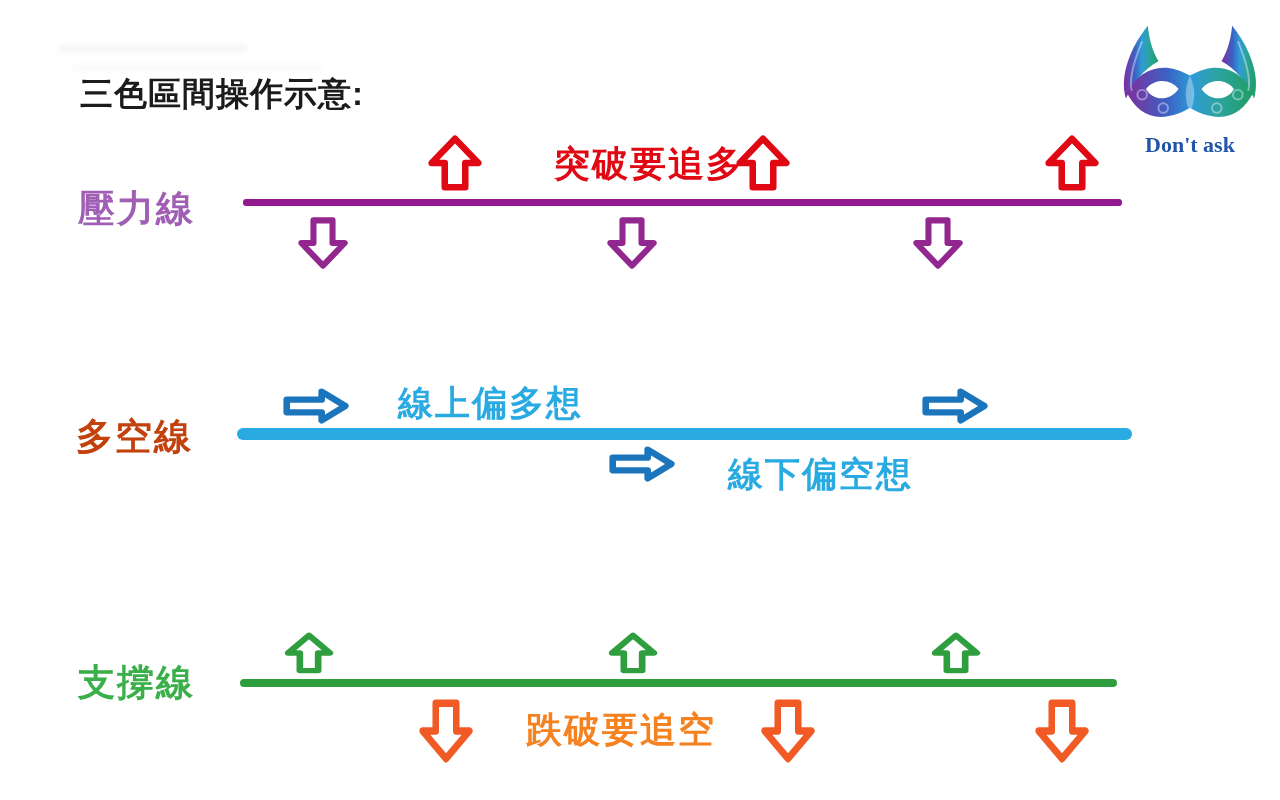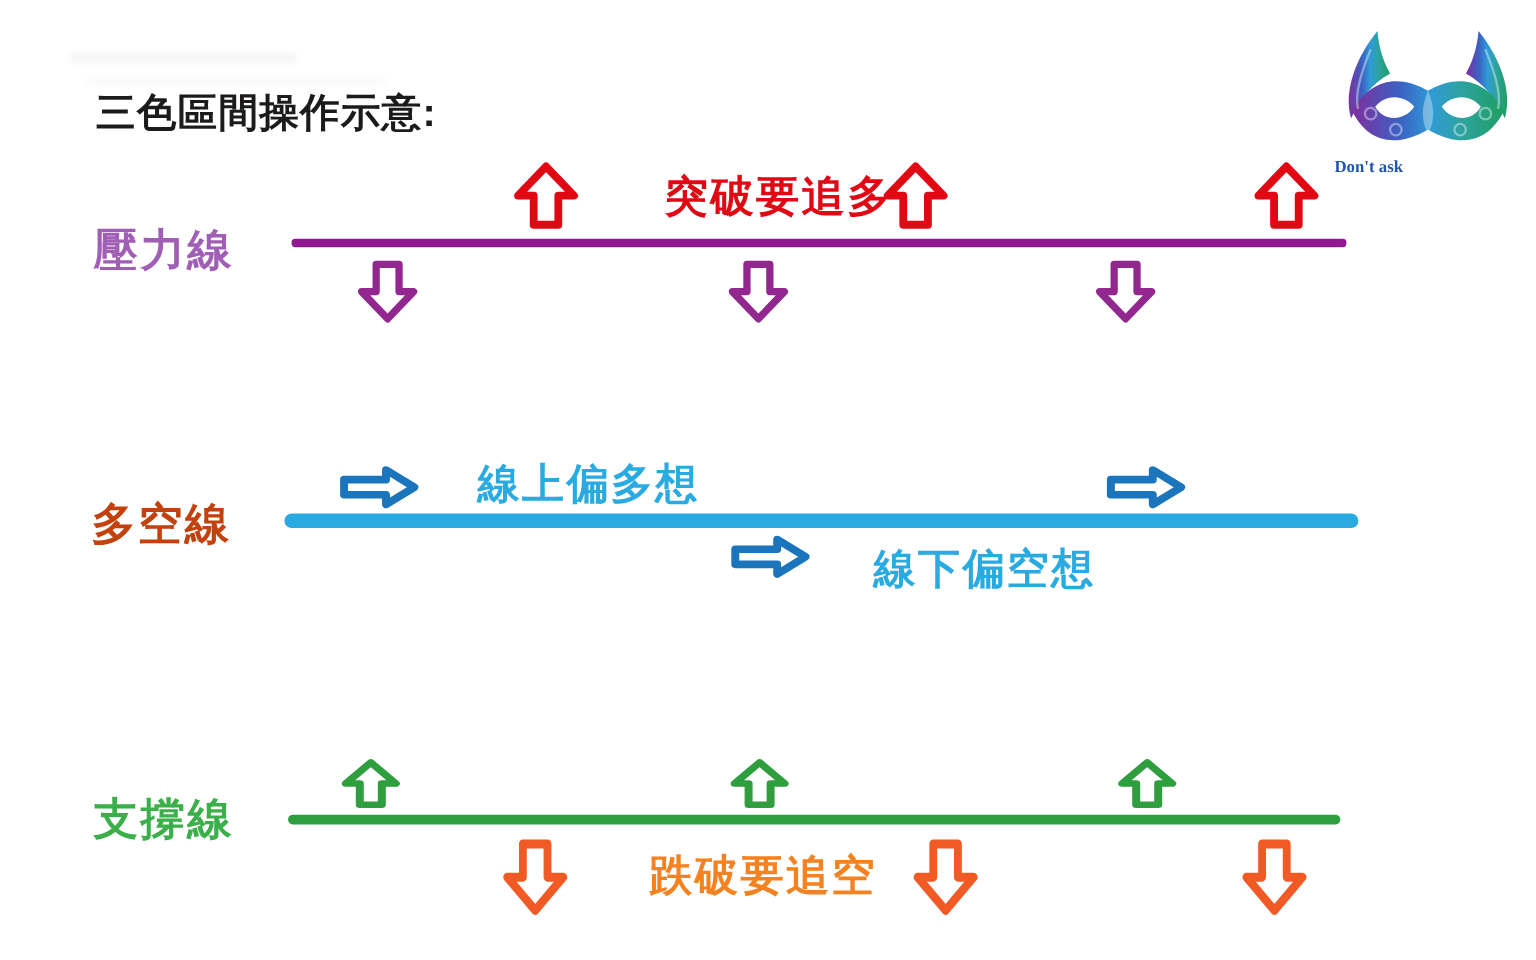--- a/index.html
+++ b/index.html
@@ -21,21 +21,21 @@
   }
   .hline{position:absolute;}
   .arrow{position:absolute;line-height:0;}
   .arrow svg{display:block;width:100%;height:100%;}
   .ghost{
     position:absolute;background:#6a6a6a;border-radius:4px;
     filter:blur(2px);
   }
   .logo-caption{
     font-family:"Liberation Serif","DejaVu Serif",serif;
-    font-weight:bold;font-size:14px;color:#2356a8;
+    font-weight:bold;font-size:22px;color:#2356a8;text-align:center;
     white-space:nowrap;
   }
 </style>
 </head>
 <body>
 
 <div class="canvas">
 
   <div class="ghost" style="left:58px;top:44px;width:190px;height:9px;opacity:0.05;"></div>
   <div class="ghost" style="left:72px;top:64px;width:250px;height:7px;opacity:0.03;"></div>
@@ -101,21 +101,21 @@
   <div class="arrow" style="left: 608px; top: 446px; width: 68px; height: 36px; color: rgb(27, 117, 188);">
     <svg viewBox="0 0 72 40" preserveAspectRatio="none">
         <polygon points="5,13 42,13 42,4 67,20 42,36 42,27 5,27" fill="#ffffff" stroke="currentColor" stroke-width="7" stroke-linejoin="round"></polygon>
       </svg>
   </div>
 
   <div class="abs row-label" style="left: 78px; top: 658px; color: rgb(59, 176, 74); text-align: right;">支撐線</div>
 
   <div class="hline" style="left: 240px; top: 679px; width: 877px; height: 8px; border-radius: 4px; background: rgb(46, 158, 62);"></div>
 
-  <div class="abs annot" style="left: 541px; top: 706px; font-size: 36px; color: rgb(245, 130, 32);">跌破要追空</div>
+  <div class="abs annot" style="left: 526px; top: 706px; font-size: 36px; color: rgb(245, 130, 32);">跌破要追空</div>
 
   <div class="arrow" style="left: 284px; top: 632px; width: 50px; height: 42px; color: rgb(46, 158, 62);">
     <svg viewBox="0 0 60 62" preserveAspectRatio="none">
         <polygon points="30,5 55,31 41,31 41,57 19,57 19,31 5,31" fill="#ffffff" stroke="currentColor" stroke-width="8" stroke-linejoin="round"></polygon>
       </svg>
   </div>
   <div class="arrow" style="left: 608px; top: 632px; width: 50px; height: 42px; color: rgb(46, 158, 62);">
     <svg viewBox="0 0 60 62" preserveAspectRatio="none">
         <polygon points="30,5 55,31 41,31 41,57 19,57 19,31 5,31" fill="#ffffff" stroke="currentColor" stroke-width="8" stroke-linejoin="round"></polygon>
       </svg>

